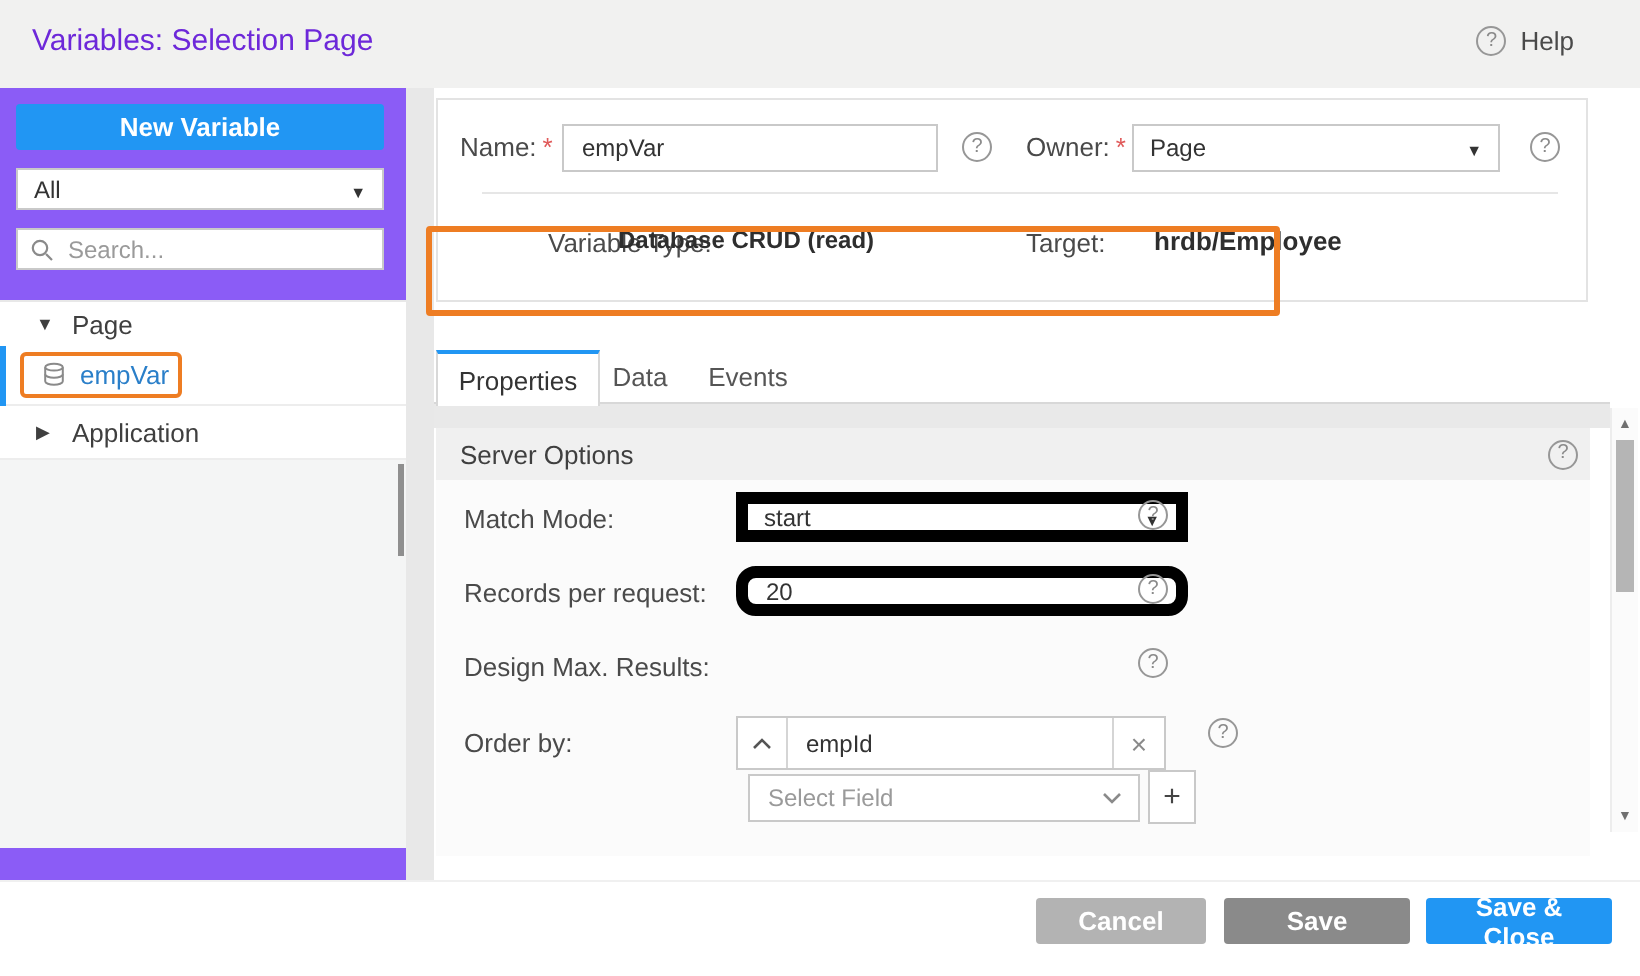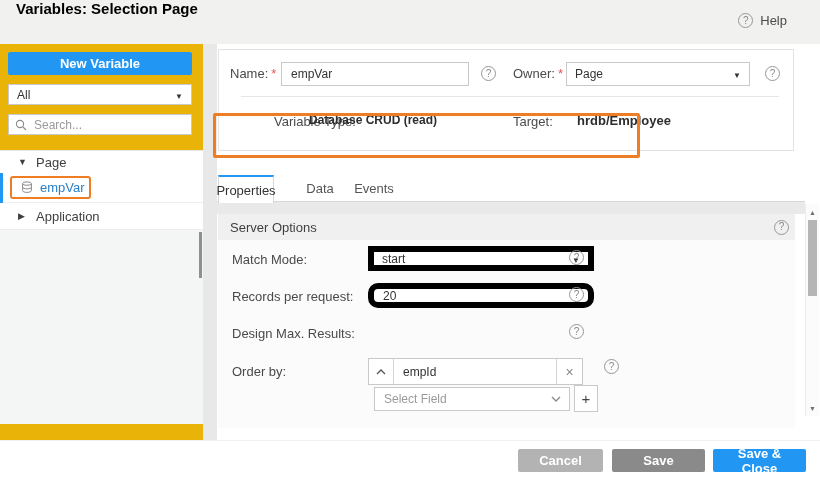--- a/index.html
+++ b/index.html
@@ -1,30 +1,30 @@
 <!DOCTYPE html>
 <html><head>
 <meta charset="utf-8">
 <style>
   html,body{margin:0;padding:0;}
   body{width:820px;height:488px;font-family:"Liberation Sans",sans-serif;background:#fff;position:relative;overflow:hidden;}
   .app{position:absolute;left:0;top:0;width:820px;height:488px;background:#fff;}
 
   
   .top-header{position:absolute;left:0;top:0;width:820px;height:44px;background:#f1f1f0;}
-  .page-title{position:absolute;left:16px;top:0;font-size:15px;color:#000000;font-weight:bold;}
+  .page-title{position:absolute;left:16px;top:12px;font-size:15px;color:#6d28d9;}
   .help-link{position:absolute;right:33px;top:13px;display:flex;align-items:center;gap:7px;cursor:pointer;}
   .help-link .help-text{font-size:13px;color:#4a4a4a;}
 
   .q-icon{display:inline-flex;width:15px;height:15px;border:1px solid #979797;border-radius:50%;
           color:#8a8a8a;font-size:10px;line-height:1;align-items:center;justify-content:center;
           background:transparent;box-sizing:border-box;flex:0 0 auto;}
 
   
-  .sidebar{position:absolute;left:0;top:44px;width:203px;height:396px;background:#eab308;text-decoration:underline;}
+  .sidebar{position:absolute;left:0;top:44px;width:203px;height:396px;background:#8b5cf6;text-decoration:underline;}
   .sidebar-empty{position:absolute;left:0;top:186px;width:203px;height:194px;background:#f4f5f5;}
   .new-var-btn{position:absolute;left:8px;top:8px;width:184px;height:23px;background:#2196f3;color:#fff;
                border:none;border-radius:2px;font-size:13px;font-weight:bold;cursor:pointer;
                display:flex;align-items:center;justify-content:center;font-family:inherit;}
   .filter-select{position:absolute;left:8px;top:40px;width:184px;height:21px;border:1px solid #c9c9c9;
                  background:#fff;display:flex;align-items:center;padding:0 8px;box-sizing:border-box;
                  font-size:12px;color:#333;cursor:pointer;}
   .filter-select .flex1{flex:1;}
   .caret-down::after{content:"▼";font-size:8px;color:#333;}
   .search-box{position:absolute;left:8px;top:70px;width:184px;height:21px;border:1px solid #c9c9c9;background:#fff;
@@ -65,21 +65,21 @@
   .card-divider{position:absolute;left:22px;top:46px;width:538px;border-top:1px solid #e6e6e6;}
   .vt-label{position:absolute;left:14px;top:64px;margin-left:41px;}
   .vt-value{position:absolute;left:90px;top:63px;font-size:12px;color:#2e2e2e;font-weight:bold;}
   .target-label{position:absolute;left:294px;top:64px;}
   .target-value{position:absolute;left:338px;top:63px;font-size:13px;color:#2e2e2e;font-weight:bold;padding-left:20px;}
   .hl-box-main{position:absolute;left:-4px;top:69px;width:427px;height:45px;border:3px solid #ee7d23;border-radius:2px;pointer-events:none;box-sizing:border-box;z-index:6;}
 
   
   .tab-bar{position:absolute;left:0;top:131px;width:588px;height:27px;border-bottom:1px solid #d8d8d8;box-sizing:border-box;}
   .tab{position:absolute;top:0;height:27px;display:flex;align-items:center;justify-content:center;font-size:13px;color:#555;cursor:pointer;box-sizing:border-box;}
-  .tab-active{left:1px;width:56px;background:#fff;border:1px solid #d8d8d8;border-bottom:none;border-top:2px solid #2196f3;height:28px;color:#333;z-index:2;}
+  .tab-active{left:1px;width:82px;background:#fff;border:1px solid #d8d8d8;border-bottom:none;border-top:2px solid #2196f3;height:28px;color:#333;z-index:2;}
   .tab-data{left:78px;width:50px;}
   .tab-events{left:128px;width:58px;}
 
   .gray-strip{position:absolute;left:0;top:158px;width:588px;height:12px;background:#e9e9e9;}
 
   
   .panel{position:absolute;left:1px;top:170px;width:577px;height:214px;background:#fbfbfb;}
   .panel-header{position:absolute;left:0;top:0;width:577px;height:26px;background:#f0f0f0;display:flex;align-items:center;box-sizing:border-box;padding:0 6px 0 12px;}
   .panel-title{font-size:13px;color:#3f3f3f;flex:1;}
   .opt-label{position:absolute;left:14px;font-size:13px;color:#4a4a4a;}

